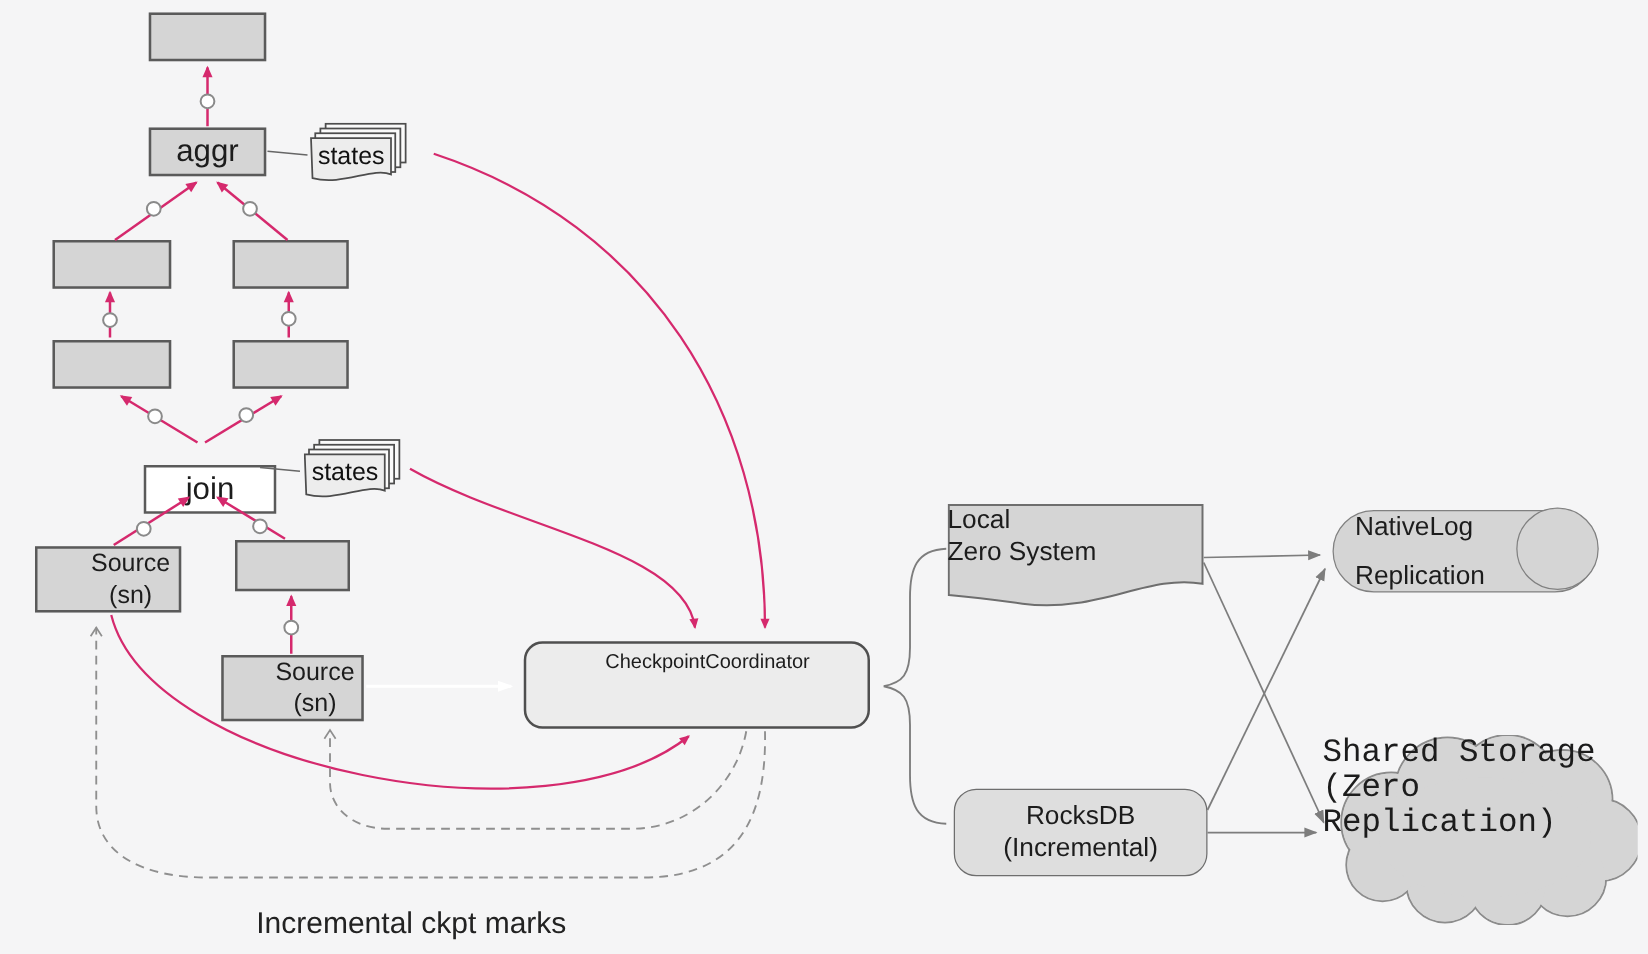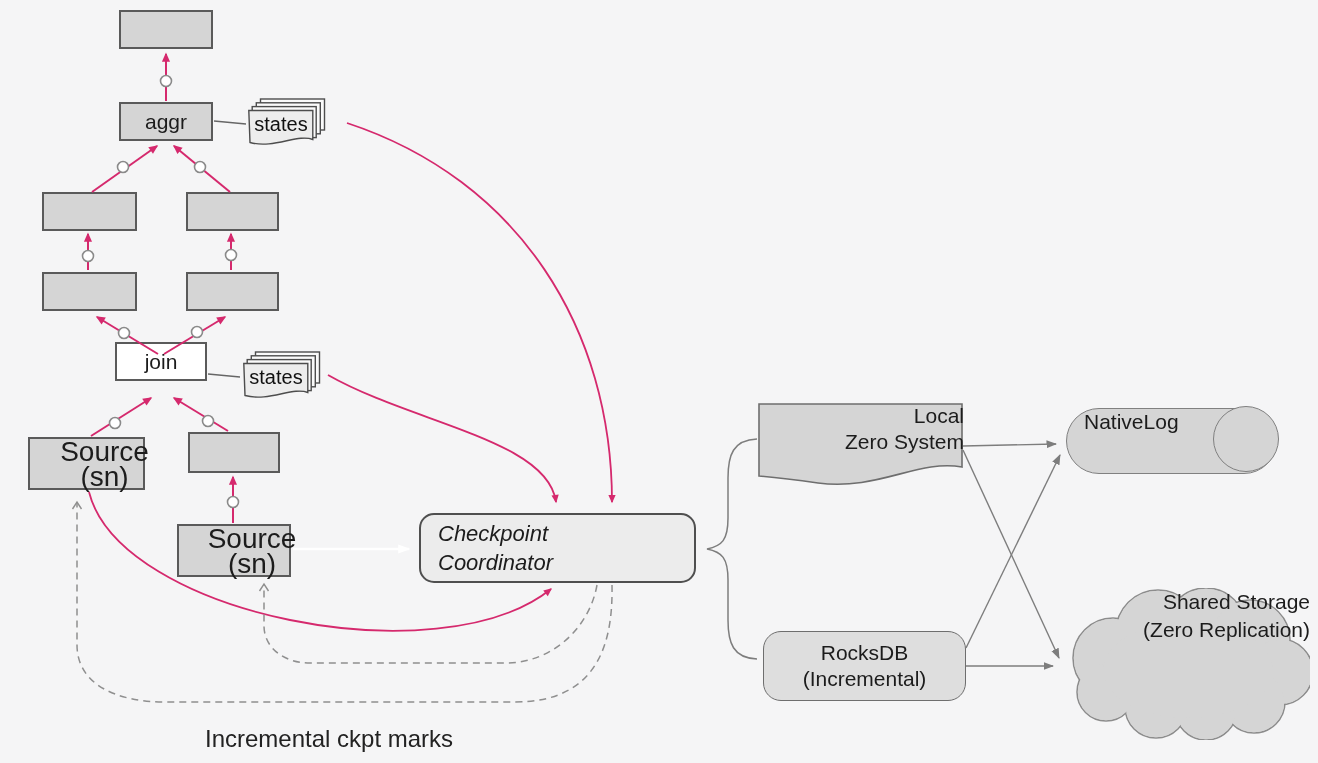--- a/index.html
+++ b/index.html
@@ -12,52 +12,52 @@
     width:1318px;height:763px;background:var(--bg);
     font-family:"Liberation Sans", sans-serif;color:var(--ink);
     position:relative;overflow:hidden;
   }
   .canvas{position:absolute;inset:0;}
   svg.wires{position:absolute;left:0;top:0;z-index:3;pointer-events:none;}
   .node{
     position:absolute;z-index:2;background:var(--node-fill);
     border:2px solid var(--node-border);box-sizing:border-box;
     display:flex;flex-direction:column;align-items:center;justify-content:center;
-    font-size:21px;line-height:25px;text-align:center;
+    font-size:25px;line-height:25px;text-align:center;
   }
   .node.white{background:var(--join-fill);}
-  .node.src{font-size:28px;padding-left:36px;}
+  .node.src{font-size:20px;padding-left:36px;}
   .coordinator{
     position:absolute;z-index:2;left:419px;top:513px;width:277px;height:70px;
     background:var(--cc-fill);border:2px solid #4f4f4f;border-radius:15px;
-    box-sizing:border-box;display:flex;flex-direction:column;justify-content:center;
-    padding-left:17px;font-size:22px;line-height:29px;font-style:italic;
+    box-sizing:border-box;display:flex;flex-direction:row;justify-content:center;
+    padding-left:17px;font-size:16px;line-height:29px;
   }
   .rocksdb{
     position:absolute;z-index:2;left:763px;top:631px;width:203px;height:70px;
     background:#dedede;border:1.6px solid #6e6e6e;border-radius:18px;
     box-sizing:border-box;display:flex;flex-direction:column;align-items:center;
     justify-content:center;font-size:21px;line-height:26px;text-align:center;
   }
   .nativelog{
     position:absolute;z-index:2;left:1066px;top:408px;width:211px;height:66px;
     background:var(--node-fill);border:1.6px solid #808080;border-radius:33px;
     box-sizing:border-box;display:flex;flex-direction:column;justify-content:space-between;
     padding-left:17px;font-size:21px;line-height:25px;
   }
   .nativelog .endcap{
     position:absolute;right:-3px;top:-3px;width:66px;height:66px;border-radius:50%;
     background:var(--node-fill);border:1.6px solid #808080;box-sizing:border-box;
   }
   .shape{position:absolute;z-index:2;}
   .shape .overlay{
-    position:absolute;left:0;top:0;width:100%;text-align:right;
+    position:absolute;left:0;top:0;width:100%;text-align:left;
   }
   .lfs-text{top:9px;font-size:21px;line-height:26px;}
-  .cloud-text{top:38px;font-size:21px;line-height:28px;}
+  .cloud-text{top:38px;font-size:26px;line-height:28px;font-family:Liberation Mono, monospace;}
   .caption{
     position:absolute;z-index:2;left:205px;top:725px;font-size:24px;color:#222;
   }
   .stack{position:absolute;z-index:4;}
   .stack rect{fill:var(--page-back);stroke:#4d4d4d;stroke-width:1.4;}
   .stack path{fill:var(--page-fill);stroke:#4d4d4d;stroke-width:1.4;}
   .stack text{font-size:20px;fill:#111;text-anchor:middle;font-family:"Liberation Sans",sans-serif;}
   .pink-edge{stroke:var(--pink);stroke-width:2;fill:none;}
   .pink-curve{stroke:var(--pink);stroke-width:1.8;fill:none;}
   .barrier{fill:#ffffff;stroke:#8a8a8a;stroke-width:1.6;}
@@ -147,21 +147,21 @@
 
   <div class="node" style="left:119px;top:102px;width:94px;height:39px">
     <span>aggr</span>
   </div>
 
   <div class="node" style="left:42px;top:192px;width:95px;height:39px"></div>
   <div class="node" style="left:186px;top:192px;width:93px;height:39px"></div>
   <div class="node" style="left:42px;top:272px;width:95px;height:39px"></div>
   <div class="node" style="left:186px;top:272px;width:93px;height:39px"></div>
 
-  <div class="node white" style="left:115px;top:342px;width:92px;height:39px">
+  <div class="node white" style="left:115px;top:372px;width:106px;height:39px">
     <span>join</span>
   </div>
 
   <div class="node src" style="left:28px;top:437px;width:117px;height:53px">
     <span>Source</span>
     <span>(sn)</span>
   </div>
 
   <div class="node" style="left:188px;top:432px;width:92px;height:41px"></div>
 
@@ -202,20 +202,21 @@
   </div>
 
   <div class="rocksdb">
     <span>RocksDB</span>
     <span>(Incremental)</span>
   </div>
 
   <div class="nativelog">
     <div class="endcap"></div>
     <span>NativeLog</span>
+    <span>Replication</span>
   </div>
 
   <div class="shape" style="left:1058px;top:588px;width:252px;height:152px">
     <svg width="252" height="152">
       <g class="cloud-outline">
         <circle cx="55" cy="70" r="40"></circle>
           <circle cx="100" cy="44" r="42"></circle>
         <circle cx="148" cy="40" r="40"></circle>
           <circle cx="192" cy="52" r="40"></circle>
         <circle cx="222" cy="84" r="33"></circle>

